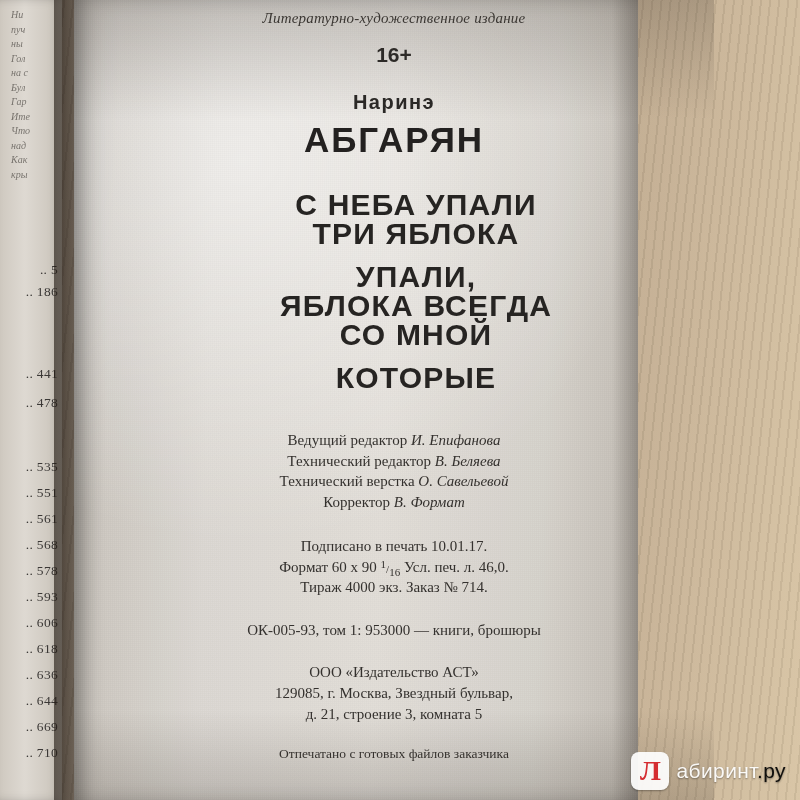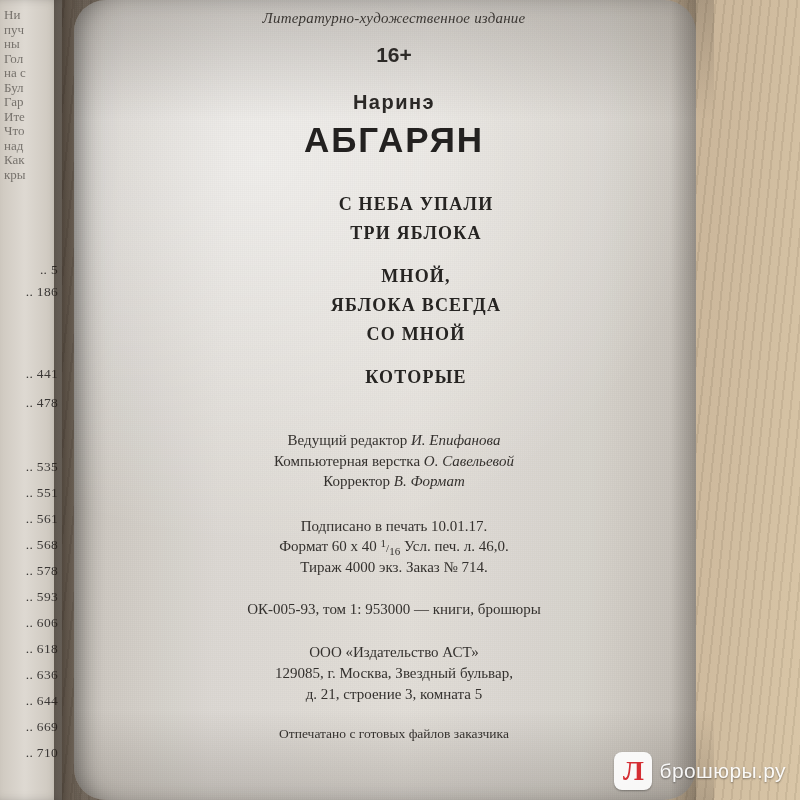--- a/index.html
+++ b/index.html
@@ -59,29 +59,30 @@
     left: 0;
     top: 0;
     width: 62px;
     height: 800px;
     background: linear-gradient(90deg, #cfc9c0 0%, #ded9d2 40%, #c8c2b8 100%);
     box-shadow: inset -6px 0 12px -4px rgba(0,0,0,0.35);
   }
   .left-page .toc-top {
     position: absolute;
     top: 8px;
-    left: 4px;
+    left: 11px;
     width: 54px;
-    font-size: 13px;
+    font-size: 10px;
     line-height: 14.5px;
     color: #55514c;
     font-family: "Liberation Serif", serif;
     opacity: .75;
     overflow: hidden;
     height: 200px;
+    font-style: italic;
   }
   .left-page .toc-top div { white-space: nowrap; }
   .toc-list {
     position: absolute;
     left: 0;
     width: 58px;
     top: 262px;
     font-size: 13.5px;
     line-height: 15px;
     color: #3b3836;
@@ -107,27 +108,26 @@
         rgba(60,50,40,0.45) 30%,
         rgba(120,110,98,0.18) 70%,
         rgba(255,255,255,0.0) 100%);
   }
 
   
   .main-page {
     position: absolute;
     left: 74px;
     top: 0;
-    width: 622px;
+    width: 564px;
     height: 800px;
     background:
       radial-gradient(120% 80% at 30% 20%, rgba(255,255,255,0.55), rgba(255,255,255,0) 60%),
       linear-gradient(92deg, #b3aea7 0%, #cdc8c1 8%, #dcd8d2 25%, #e2ded8 55%, #d6d2cb 82%, #bfb9b1 100%);
     box-shadow: inset 14px 0 24px -10px rgba(0,0,0,0.45);
-    border-radius: 32px;
   }
   .paper-noise {
     position: absolute;
     inset: 0;
     background-image:
       repeating-linear-gradient(0deg, rgba(0,0,0,0.012) 0 1px, rgba(255,255,255,0.012) 1px 2px),
       repeating-linear-gradient(90deg, rgba(0,0,0,0.012) 0 1px, rgba(255,255,255,0.010) 1px 2px);
     pointer-events: none;
   }
   .page-edge-right {
@@ -172,23 +172,23 @@
   .author-last {
     margin-top: 6px;
     font-family: "Liberation Sans", sans-serif;
     font-weight: bold;
     font-size: 35px;
     letter-spacing: 2px;
     color: #232120;
   }
   .titles {
     margin-top: 30px;
-    font-family: Liberation Serif, serif;
+    font-family: Liberation Sans, sans-serif;
     font-weight: bold;
-    font-size: 18px;
+    font-size: 30px;
     line-height: 29px;
     letter-spacing: 1.2px;
     color: #262422;
     margin-left: 44px;
   }
   .titles .title-block { margin-bottom: 14px; }
   .titles .title-block:last-child { margin-bottom: 0; }
 
   .credits {
     margin-top: 38px;
@@ -257,21 +257,21 @@
     text-align: center;
     box-shadow: 0 1px 2px rgba(0,0,0,.35);
   }
   .wm-text {
     color: #ffffff;
     font-family: "Liberation Sans", sans-serif;
     font-size: 21px;
     letter-spacing: .4px;
     text-shadow: 0 1px 2px rgba(0,0,0,.45);
   }
-  .wm-text .ru { color: #ffffff; }
+  .wm-text .ru { color: #000000; }
 
   
   .shade-top {
     position: absolute;
     left: 74px; top: 0;
     width: 640px; height: 120px;
     background: linear-gradient(180deg, rgba(60,52,44,0.22), rgba(60,52,44,0));
     pointer-events: none;
   }
   .shade-bottom {
@@ -340,39 +340,40 @@
 
       <div class="author-first">Наринэ</div>
       <div class="author-last">АБГАРЯН</div>
 
       <div class="titles" id="titles">
           <div class="title-block">
             <div>С НЕБА УПАЛИ</div>
             <div>ТРИ ЯБЛОКА</div>
           </div>
           <div class="title-block">
-            <div>МНОЙ,</div>
+            <div>УПАЛИ,</div>
             <div>ЯБЛОКА ВСЕГДА</div>
             <div>СО МНОЙ</div>
           </div>
           <div class="title-block">
             <div>КОТОРЫЕ</div>
           </div>
         </div>
 
       <div class="credits" id="credits">
           <div class="cr"><span>Ведущий редактор </span><i>И. Епифанова</i></div>
-          <div class="cr"><span>Компьютерная верстка </span><i>О. Савельевой</i></div>
+          <div class="cr"><span>Технический редактор </span><i>В. Беляева</i></div>
+          <div class="cr"><span>Технический верстка </span><i>О. Савельевой</i></div>
           <div class="cr"><span>Корректор </span><i>В. Формат</i></div>
         </div>
 
       <div class="print-info">
         <div>Подписано в печать 10.01.17.</div>
         <div>
-          <span>Формат 60 х 40</span>
+          <span>Формат 60 х 90</span>
           <span class="frac"><sup>1</sup>/<sub>16</sub></span>
           <span>Усл. печ. л. 46,0.</span>
         </div>
         <div>Тираж 4000 экз. Заказ № 714.</div>
       </div>
 
       <div class="classifier">
         <div>ОК-005-93, том 1: 953000 — книги, брошюры</div>
       </div>
 
@@ -391,17 +392,17 @@
 
     <div class="page-edge-right"></div>
   </div>
 
   <div class="shade-top"></div>
   <div class="shade-bottom"></div>
 
   <div class="watermark">
     <div class="wm-badge">Л</div>
     <div class="wm-text">
-      <span>брошюры</span><span class="ru">.ру</span>
+      <span>абиринт</span><span class="ru">.ру</span>
     </div>
   </div>
 
 </div>
 
 </body></html>

